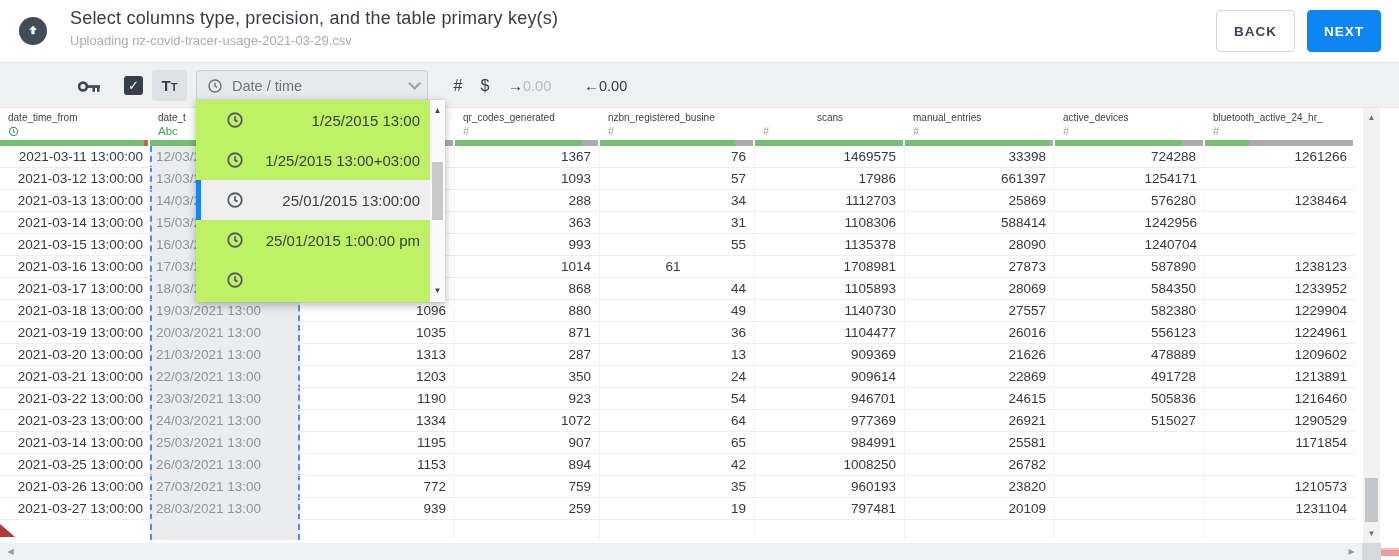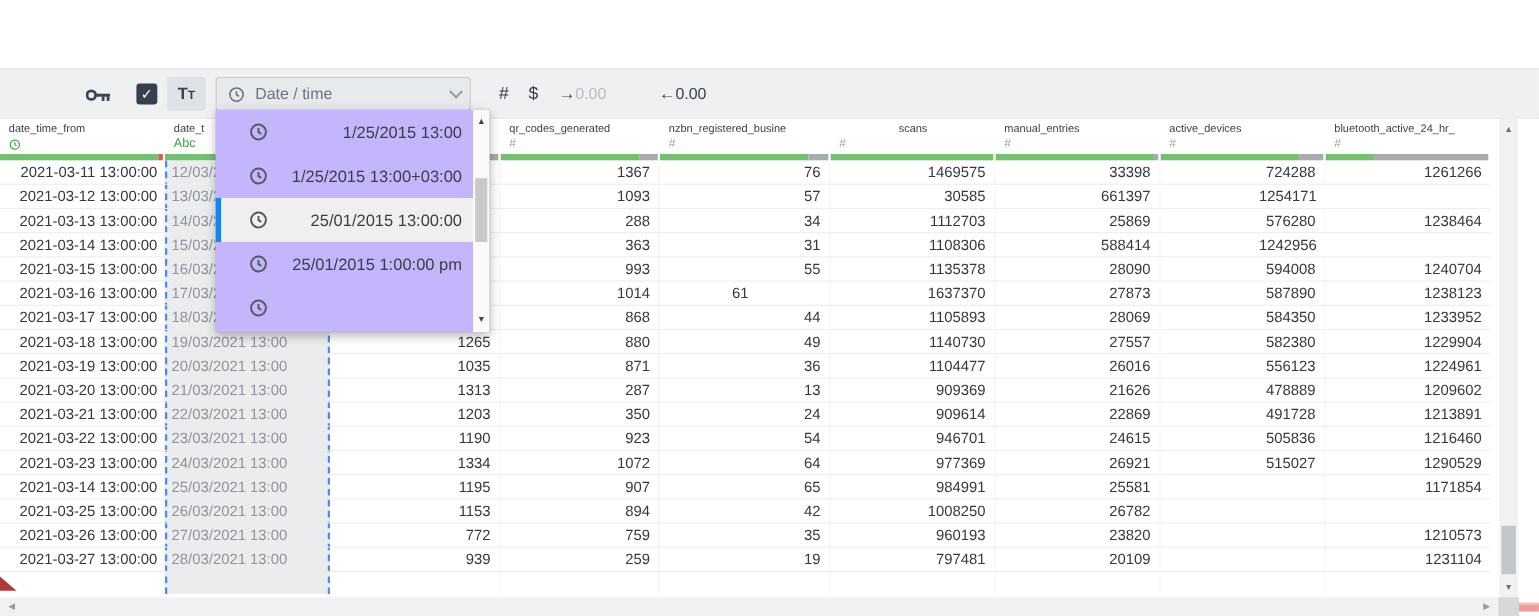--- a/index.html
+++ b/index.html
@@ -76,39 +76,54 @@
   .vthumb { position:absolute; left:2px; top:370px; width:13px; height:44px; background:#c2c5c9; cursor:pointer; }
   .hscroll { position:absolute; left:0; top:543px; width:1362px; height:17px; background:#f0f1f2; z-index:20; }
   .harr { position:absolute; top:0; width:17px; height:17px; font-size:8px; color:#9a9a9a;
           text-align:center; line-height:17px; cursor:pointer; }
   .harr.left { left:2px; } .harr.right { right:2px; }
   .corner { position:absolute; left:1362px; top:543px; width:19px; height:17px; background:#d7d8da; z-index:20; }
   .pinkbar { position:absolute; left:1381px; top:548px; width:18px; height:8px;
              background:#f19a9a; border-top:2px solid #f8bcbc; z-index:21; }
 
   
-  .menu { position:absolute; left:196px; top:100px; width:249px; height:202px; background:#c4b5fd;
+  .menu { position:absolute; left:196px; top:100px; width:249px; height:202px; background:#bef264;
           box-shadow:0 3px 9px rgba(0,0,0,.28), 0 0 1px rgba(0,0,0,.2); z-index:30; display:flex; }
   .mitems { flex:1 1 auto; }
   .mitem { position:relative; height:40px; display:flex; align-items:center; cursor:pointer; }
   .mitem .clk { margin-left:30px; width:18px; height:18px; color:#575c63; flex:0 0 auto; }
   .mlabel { flex:1; text-align:right; padding-right:10px; font-size:15px; color:#3b3f45; white-space:nowrap; }
   .mitem.msel { background:#efefef; }
   .mitem.msel::before { content:""; position:absolute; left:0; top:0; width:5px; height:100%; background:#1583f0; }
   .msb { position:relative; flex:0 0 15px; background:#fafafa; }
   .msb .sarr { position:absolute; left:0; width:15px; height:14px; font-size:8px; color:#444;
                text-align:center; line-height:14px; cursor:pointer; }
   .msb .sarr.up { top:4px; } .msb .sarr.down { bottom:4px; }
   .msthumb { position:absolute; left:2px; top:62px; width:11px; height:58px; background:#c9c9c9; cursor:pointer; }
 </style>
 </head>
 <body>
 
 <div class="app">
 
+  <div class="hdr">
+    <div class="upicon">
+      <svg width="16" height="16" viewBox="0 0 24 24">
+          <path d="M12 4l6 6h-3.6v7h-4.8v-7H6z" fill="#fff"></path>
+        </svg>
+    </div>
+    <div class="titles">
+      <h1>Select columns type, precision, and the table primary key(s)</h1>
+      <div class="subtitle">Uploading nz-covid-tracer-usage-2021-03-29.csv</div>
+    </div>
+    <div class="hbtns">
+      <button class="btn back">BACK</button>
+      <button class="btn next">NEXT</button>
+    </div>
+  </div>
 
   <div class="toolbar">
     <span class="tkey">
       <svg width="23" height="15" viewBox="0 0 23 15">
         <circle cx="5" cy="7.5" r="3.9" fill="none" stroke="#3a4654" stroke-width="2.6"></circle>
         <rect x="9" y="6.2" width="13" height="2.7" fill="#3a4654"></rect>
         <rect x="14.5" y="8.6" width="2.5" height="4.2" fill="#3a4654"></rect>
         <rect x="19" y="8.6" width="2.5" height="4.2" fill="#3a4654"></rect>
       </svg>
     </span>
@@ -118,21 +133,21 @@
       <svg class="clk" viewBox="0 0 24 24" style="color:#6d737d">
           <circle cx="12" cy="12" r="9" fill="none" stroke="currentColor" stroke-width="2.2"></circle>
           <path d="M12 7v5.2l3.4 2" fill="none" stroke="currentColor" stroke-width="2.2"></path>
         </svg>
       <span>Date / time</span>
       <span class="chev"></span>
     </div>
     <span class="tnum" style="left:448px;width:20px">#</span>
     <span class="tnum" style="left:475px;width:20px">$</span>
     <span class="tdec dis" style="left:508px"><span>→</span><span class="val">0.00</span></span>
-    <span class="tdec" style="left:599px"><span>←</span><span class="val">0.00</span></span>
+    <span class="tdec" style="left:584px"><span>←</span><span class="val">0.00</span></span>
   </div>
 
   <div class="tablewrap">
     <div class="selcol"></div>
     <div class="thead">
         <div class="hcell" style="width: 150px;">
           <div class="hname">date_time_from</div>
                   <div class="hicon">
             <svg class="clk" viewBox="0 0 24 24" style="color:#3fa142;width:11px;height:11px">
               <circle cx="12" cy="12" r="9" fill="none" stroke="currentColor" stroke-width="2.4"></circle>
@@ -232,21 +247,21 @@
           <div class="tcell num" style="width: 150px;">33398</div>
           <div class="tcell num" style="width: 150px;">724288</div>
           <div class="tcell num" style="width: 150px;">1261266</div>
         </div>
         <div class="trow">
           <div class="tcell c0" style="width: 150px;">2021-03-12 13:00:00</div>
           <div class="tcell sel" style="width: 150px;">13/03/2021 13:00</div>
           <div class="tcell num" style="width: 155px;"></div>
           <div class="tcell num" style="width: 145px;">1093</div>
           <div class="tcell num" style="width: 155px;">57</div>
-          <div class="tcell num" style="width: 150px;">30585</div>
+          <div class="tcell num" style="width: 150px;">17986</div>
           <div class="tcell num" style="width: 150px;">661397</div>
           <div class="tcell num" style="width: 150px;">1254171</div>
         </div>
         <div class="trow">
           <div class="tcell c0" style="width: 150px;">2021-03-13 13:00:00</div>
           <div class="tcell sel" style="width: 150px;">14/03/2021 13:00</div>
           <div class="tcell num" style="width: 155px;"></div>
           <div class="tcell num" style="width: 145px;">288</div>
           <div class="tcell num" style="width: 155px;">34</div>
           <div class="tcell num" style="width: 150px;">1112703</div>
@@ -265,49 +280,48 @@
           <div class="tcell num" style="width: 150px;">1242956</div>
         </div>
         <div class="trow">
           <div class="tcell c0" style="width: 150px;">2021-03-15 13:00:00</div>
           <div class="tcell sel" style="width: 150px;">16/03/2021 13:00</div>
           <div class="tcell num" style="width: 155px;"></div>
           <div class="tcell num" style="width: 145px;">993</div>
           <div class="tcell num" style="width: 155px;">55</div>
           <div class="tcell num" style="width: 150px;">1135378</div>
           <div class="tcell num" style="width: 150px;">28090</div>
-          <div class="tcell num" style="width: 150px;">594008</div>
           <div class="tcell num" style="width: 150px;">1240704</div>
         </div>
         <div class="trow">
           <div class="tcell c0" style="width: 150px;">2021-03-16 13:00:00</div>
           <div class="tcell sel" style="width: 150px;">17/03/2021 13:00</div>
           <div class="tcell num" style="width: 155px;"></div>
           <div class="tcell num" style="width: 145px;">1014</div>
           <div class="tcell num" style="width: 155px; text-align: center;">61</div>
-          <div class="tcell num" style="width: 150px;">1637370</div>
+          <div class="tcell num" style="width: 150px;">1708981</div>
           <div class="tcell num" style="width: 150px;">27873</div>
           <div class="tcell num" style="width: 150px;">587890</div>
           <div class="tcell num" style="width: 150px;">1238123</div>
         </div>
         <div class="trow">
           <div class="tcell c0" style="width: 150px;">2021-03-17 13:00:00</div>
           <div class="tcell sel" style="width: 150px;">18/03/2021 13:00</div>
           <div class="tcell num" style="width: 155px;"></div>
           <div class="tcell num" style="width: 145px;">868</div>
           <div class="tcell num" style="width: 155px;">44</div>
           <div class="tcell num" style="width: 150px;">1105893</div>
           <div class="tcell num" style="width: 150px;">28069</div>
           <div class="tcell num" style="width: 150px;">584350</div>
           <div class="tcell num" style="width: 150px;">1233952</div>
         </div>
         <div class="trow">
           <div class="tcell c0" style="width: 150px;">2021-03-18 13:00:00</div>
           <div class="tcell sel" style="width: 150px;">19/03/2021 13:00</div>
-          <div class="tcell num" style="width: 155px;">1265</div>
+          <div class="tcell num" style="width: 155px;">1096</div>
           <div class="tcell num" style="width: 145px;">880</div>
           <div class="tcell num" style="width: 155px;">49</div>
           <div class="tcell num" style="width: 150px;">1140730</div>
           <div class="tcell num" style="width: 150px;">27557</div>
           <div class="tcell num" style="width: 150px;">582380</div>
           <div class="tcell num" style="width: 150px;">1229904</div>
         </div>
         <div class="trow">
           <div class="tcell c0" style="width: 150px;">2021-03-19 13:00:00</div>
           <div class="tcell sel" style="width: 150px;">20/03/2021 13:00</div>

